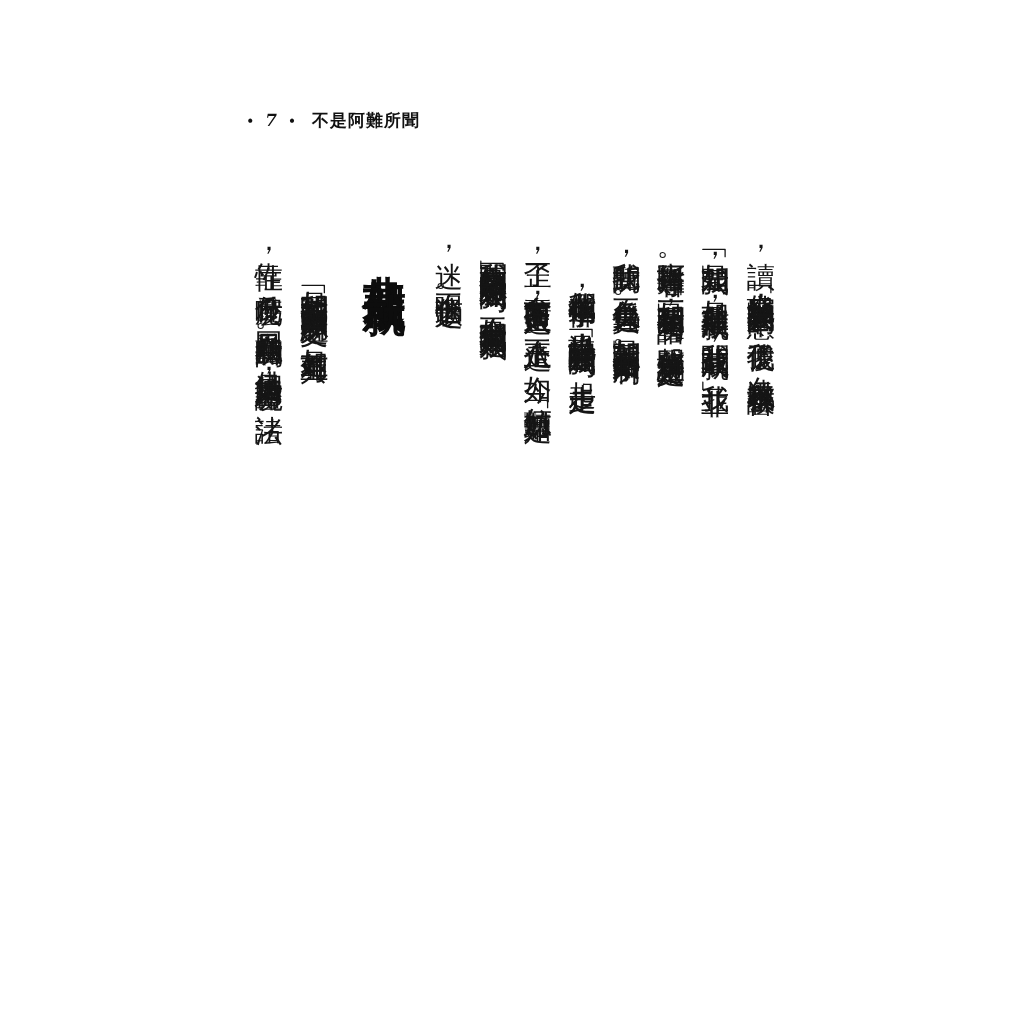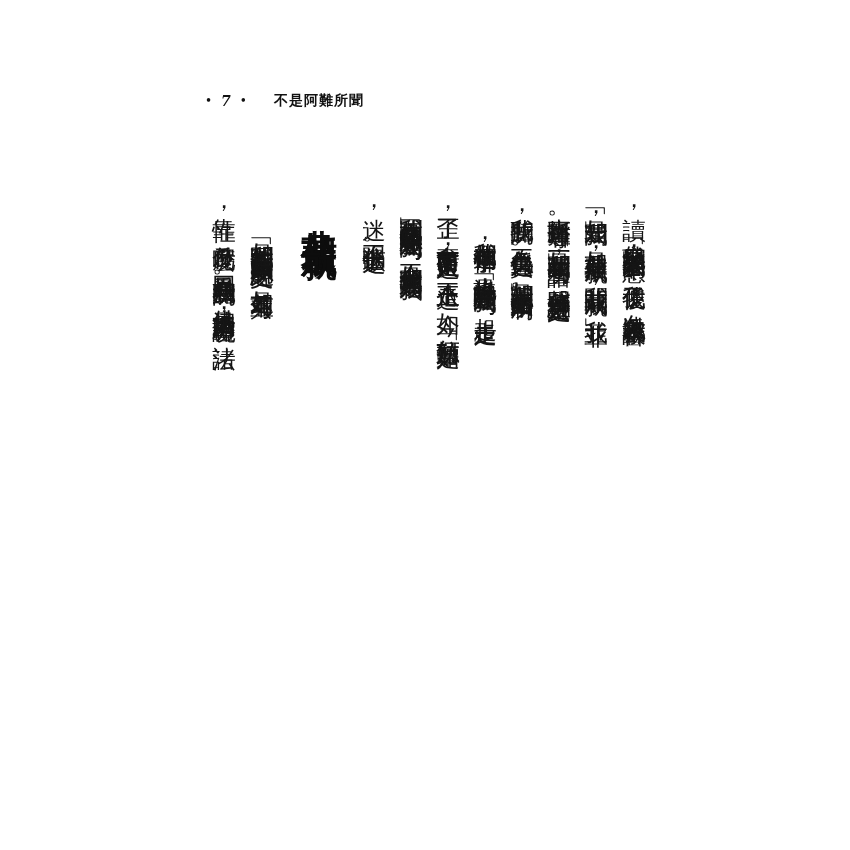--- a/index.html
+++ b/index.html
@@ -33,21 +33,21 @@
       color: #111;
     }
     .running-header .dot {
       font-size: 12px;
     }
     .running-header .pg {
       font-style: italic;
       font-weight: bold;
     }
     .running-header .title {
-      margin-left: 18px;
+      margin-left: 4px;
       font-weight: bold;
       font-size: 14px;
     }
     .column {
       position: absolute;
       top: 200px;
       width: 28px;
       writing-mode: vertical-rl;
       text-orientation: upright;
       font-size: 23.5px;

